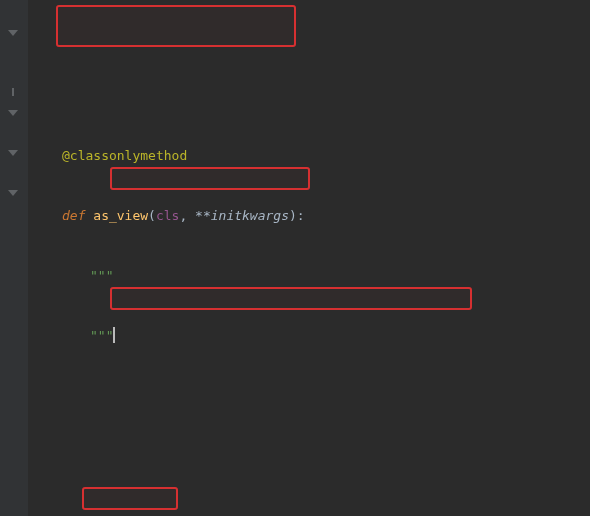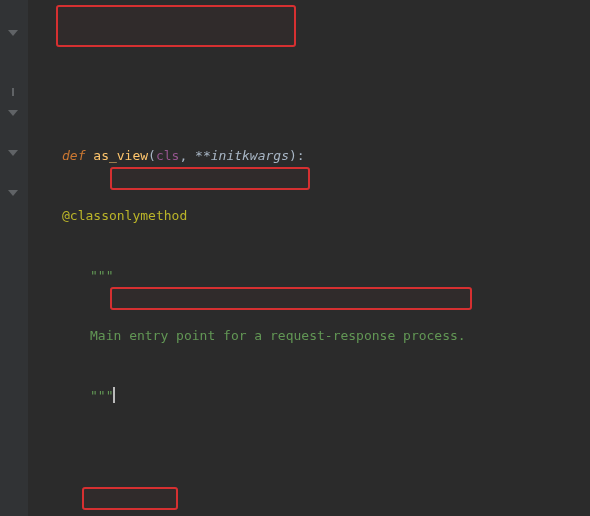--- a/index.html
+++ b/index.html
@@ -96,24 +96,23 @@
   <span class="fold" style="top:148px"></span>
   <span class="fold" style="top:188px"></span>
 </div>
 
 <div class="code">
   <div class="hl-box hl1"></div>
   <div class="hl-box hl2"></div>
   <div class="hl-box hl3"></div>
   <div class="hl-box hl4"></div>
 
+  <div class="line ind1"><span class="decorator">@classonlymethod</span></div>
   <div class="line ind1"><span class="keyword">def</span> <span class="fn-name">as_view</span><span>(</span><span class="self">cls</span><span>, </span><span>**</span><span class="param" style="font-style:italic">initkwargs</span><span>):</span></div>
-  <div class="line ind1"><span class="decorator">@classonlymethod</span></div>
   <div class="line ind2"><span class="string">"""</span></div>
-  <div class="line ind2"><span class="string">Main entry point for a request-response process.</span></div>
   <div class="line ind2"><span class="string">"""</span><span class="cursor"></span></div>
   <div class="line"></div>
   
   
   
   
   
   
   
   

